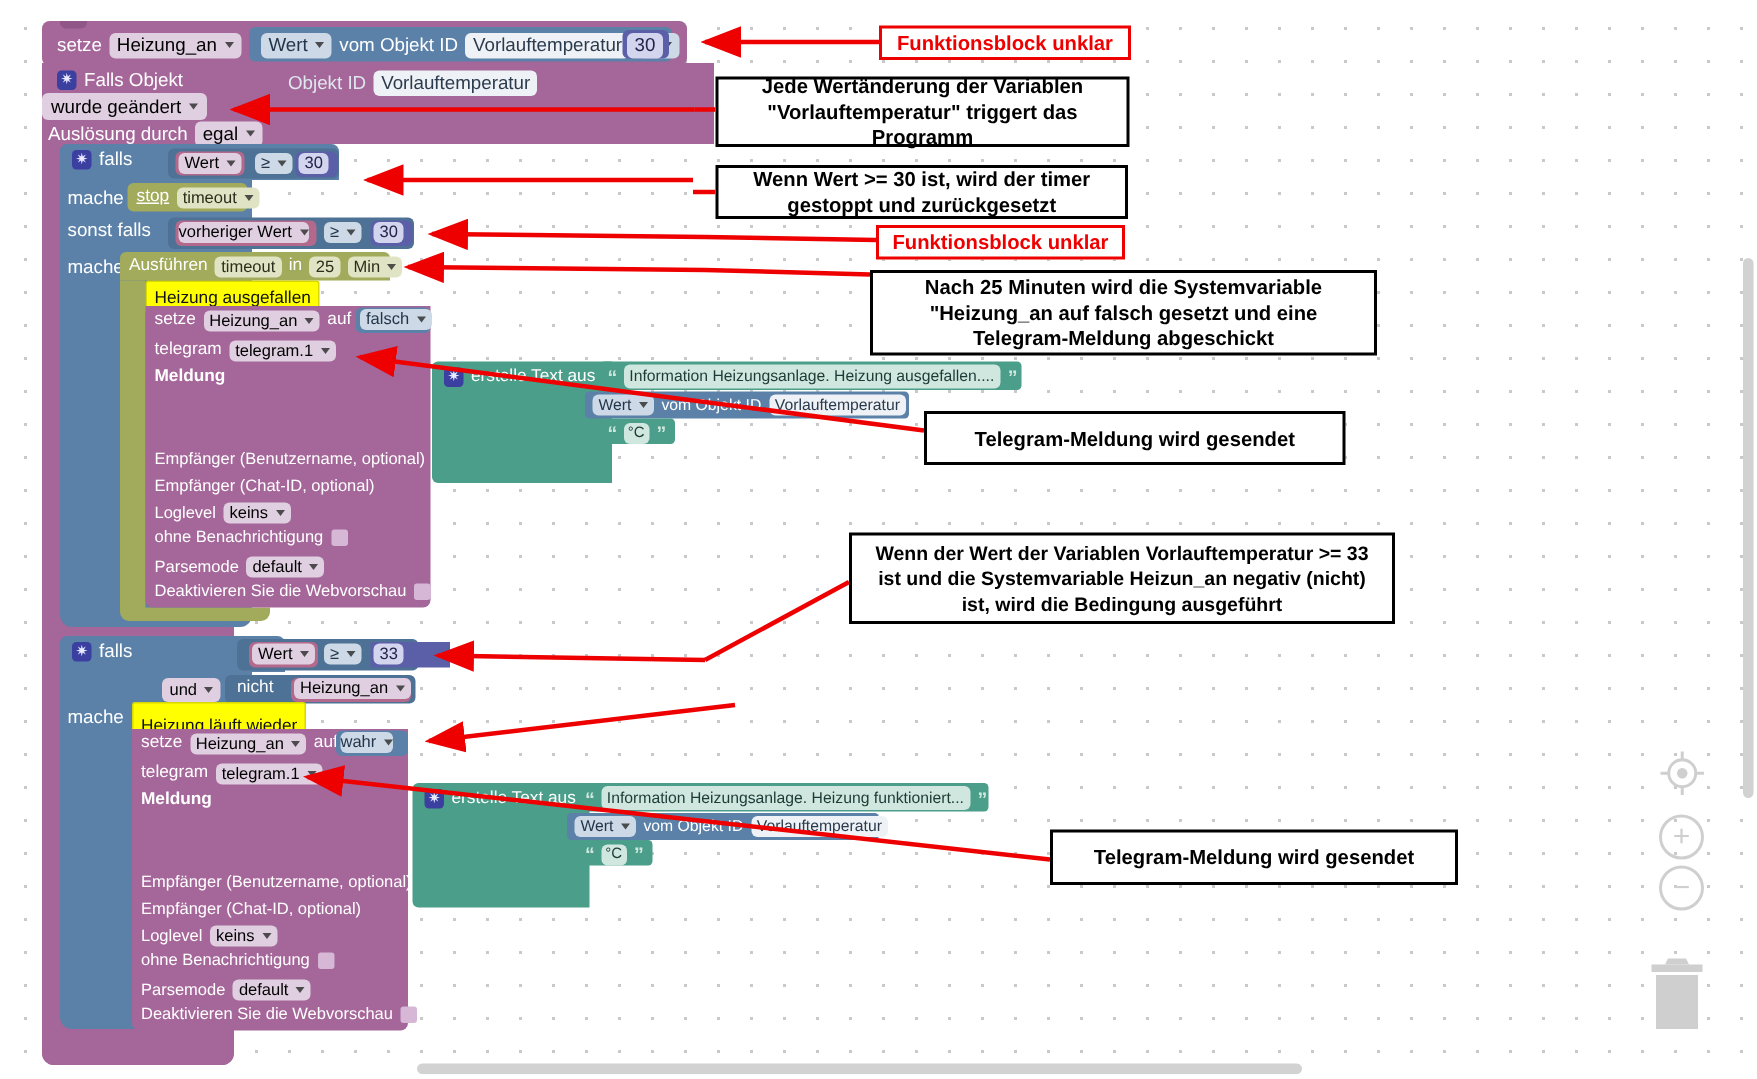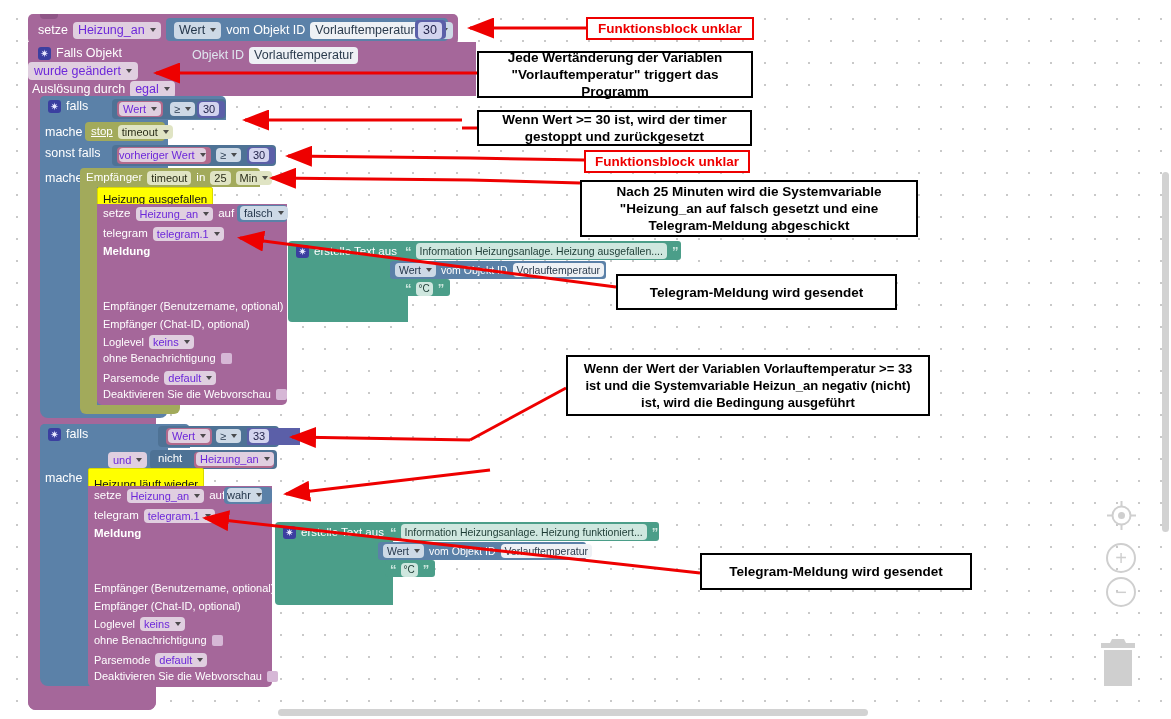--- a/index.html
+++ b/index.html
@@ -46,21 +46,21 @@
   
   .c-purple  { background:#a5679a; }       
   .c-purple-d{ background:#9c5f92; }
   .c-blue    { background:#5b81a8; }       
   .c-blue-d  { background:#4e7295; }
   .c-olive   { background:#a2aa5b; }       
   .c-teal    { background:#4b9e89; }       
   .c-rose    { background:#b2698c; }       
   .c-navy    { background:#5b5fa8; }       
 
-  .f-light   { background:#e0cfe0; color:#6d28d9; }
+  .f-light   { background:#e0cfe0; color:#000000; }
   .f-lightb  { background:#cdd9e6; color:#23354a; }
   .f-lighto  { background:#e0e4c4; color:#2b2e1a; }
   .f-lightt  { background:#cfe7df; color:#1d3b34; }
   .f-lightn  { background:#d3d4ee; color:#23244a; }
   .f-white   { background:#eef1f5; color:#2b3b4d; }
 
   .notch-top {
     position:absolute; top:0; left:12px; width:18px; height:5px;
     border-radius: 0 0 4px 4px;
   }
@@ -223,21 +223,21 @@
     <i class="caret caret-dark"></i>
   </span>
   <div class="blk c-navy" style="left:247px; top:147px; width:28px; height:17px; border-radius:4px;">
     <span class="field f-lightn" style="position:absolute; left:2px; top:1px; font-size:11px; padding:0 4px;">30</span>
   </div>
 
   <span class="lbl" style="position:absolute; left:45px; top:172px;">mache</span>
 
   <div class="blk c-olive" style="left:80px; top:168px; width:180px; height:19px; border-radius:4px 4px 0 0;">
     <div class="row" style="position:absolute; left:6px; top:3px;">
-      <span class="lbl" style="font-size:11.5px;">Empfänger</span>
+      <span class="lbl" style="font-size:11.5px;">Ausführen</span>
       <span class="field f-lighto" style="font-size:11px; padding:0 4px;">timeout</span>
       <span class="lbl" style="font-size:11.5px;">in</span>
       <span class="field f-lighto" style="font-size:11px; padding:0 4px;">25</span>
       <span class="field f-lighto" style="font-size:11px; padding:0 4px;">
         <span>Min</span>
         <i class="caret caret-dark"></i>
       </span>
     </div>
   </div>
   <div class="blk c-olive" style="left:80px; top:187px; width:17px; height:225px; border-radius:0 0 6px 6px;"></div>

